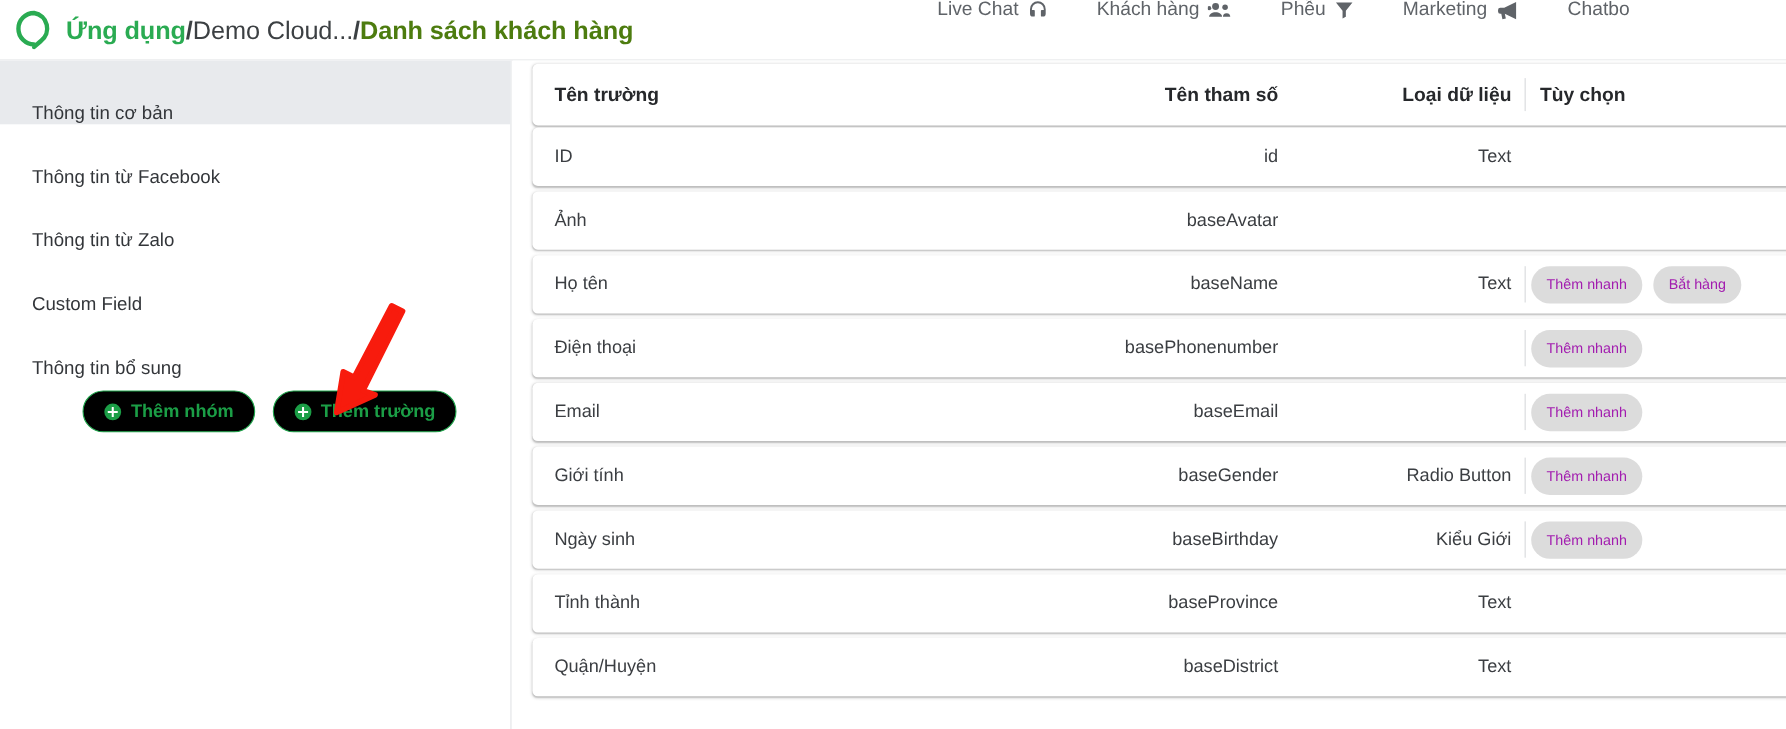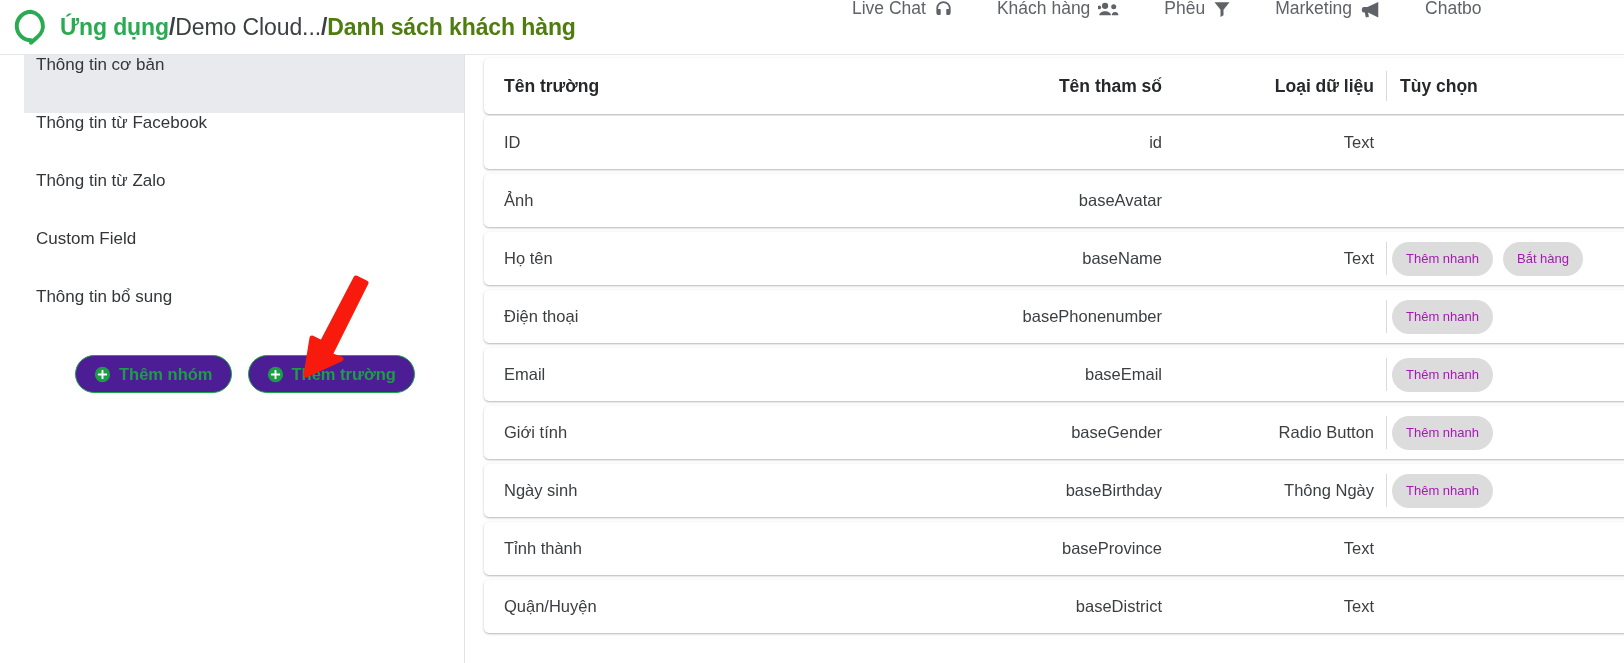--- a/index.html
+++ b/index.html
@@ -42,36 +42,35 @@
   .navitem .nlabel { line-height:1; }
   .navitem svg { display:block; }
 
   
   .sidebar {
     position:absolute; left:0; top:55px; width:465px; height:608px;
     background:#ffffff;
     border-right:1px solid #e1e3e6;
   }
   .side-item {
-    height:58px; display:flex; align-items:flex-start;
-    padding-left:12px;
+    height:58px; display:flex; align-items:flex-end;
+    padding-left:29px;
     font-size:17px; color:#33363a;
     cursor:pointer;
-    margin-left:24px;
   }
   .side-item.active { background:#e8eaed; }
   .side-actions {
     display:flex; gap:16px; justify-content:flex-start;
     padding-left:75px; padding-top:10px;
   }
   .pill-btn {
     display:inline-flex; align-items:center; gap:8px;
     height:38px; padding:12px 18px;
     border:1px solid #1ea34a; border-radius:19px;
-    background:#4c1d95; color:#1b9e46;
+    background:#000000; color:#1b9e46;
     font-size:16.5px; font-weight:700; white-space:nowrap;
     cursor:pointer;
   }
   .plus-ico { width:17px; height:17px; display:block; }
 
   
   .arrow-layer { position:absolute; left:0; top:0; width:465px; height:608px; pointer-events:none; }
 
   
   .table-area {
@@ -302,21 +301,21 @@
       <span class="c-type">Radio Button</span>
       <span class="vdiv"></span>
       <span class="c-opt">
         <button class="chip">Thêm nhanh</button>
       </span>
     </div>
 
     <div class="tbl-card tbl-row" style="top:409px;">
       <span class="c-name">Ngày sinh</span>
       <span class="c-param">baseBirthday</span>
-      <span class="c-type">Thông Ngày</span>
+      <span class="c-type">Kiểu Giới</span>
       <span class="vdiv"></span>
       <span class="c-opt">
         <button class="chip">Thêm nhanh</button>
       </span>
     </div>
 
     <div class="tbl-card tbl-row" style="top:467px;">
       <span class="c-name">Tỉnh thành</span>
       <span class="c-param">baseProvince</span>
       <span class="c-type">Text</span>

